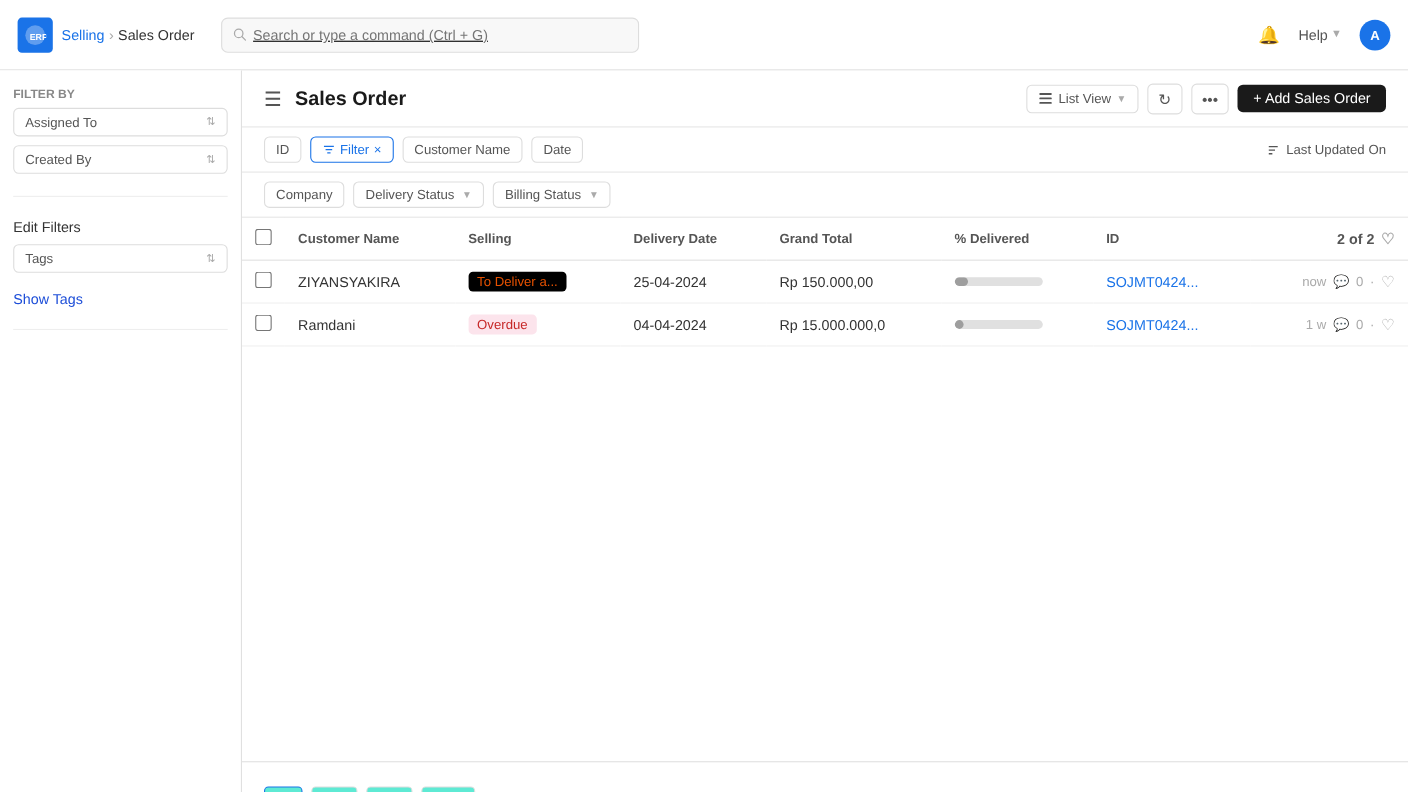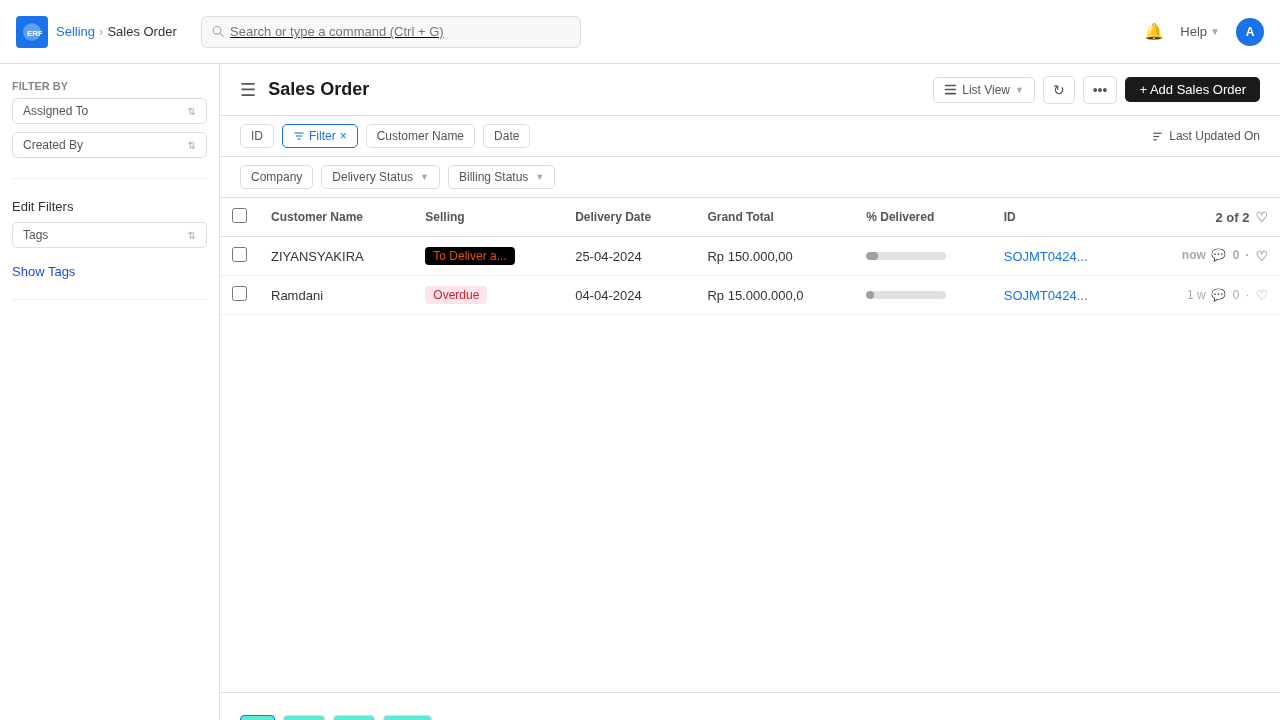--- a/index.html
+++ b/index.html
@@ -318,21 +318,21 @@
       </td>
       <td>25-04-2024</td>
       <td>Rp 150.000,00</td>
       <td>
         <div class="progress-bar-bg">
           <div class="progress-bar-fill" style="width:15%;"></div>
         </div>
       </td>
       <td style="cursor:pointer;color:#1a73e8;">SOJMT0424...</td>
       <td>
-        <div style="display:flex;align-items:flex-start;gap:6px;justify-content:flex-end;font-size:12px;color:#aaa;font-weight:bold;">
+        <div style="display:flex;align-items:center;gap:6px;justify-content:flex-end;font-size:12px;color:#aaa;">
           <span>now</span>
           <span>💬</span>
           <span>0</span>
           <span>·</span>
           <span class="heart-icon">♡</span>
         </div>
       </td>
     </tr>
             <tr>
       <td class="check-col">

